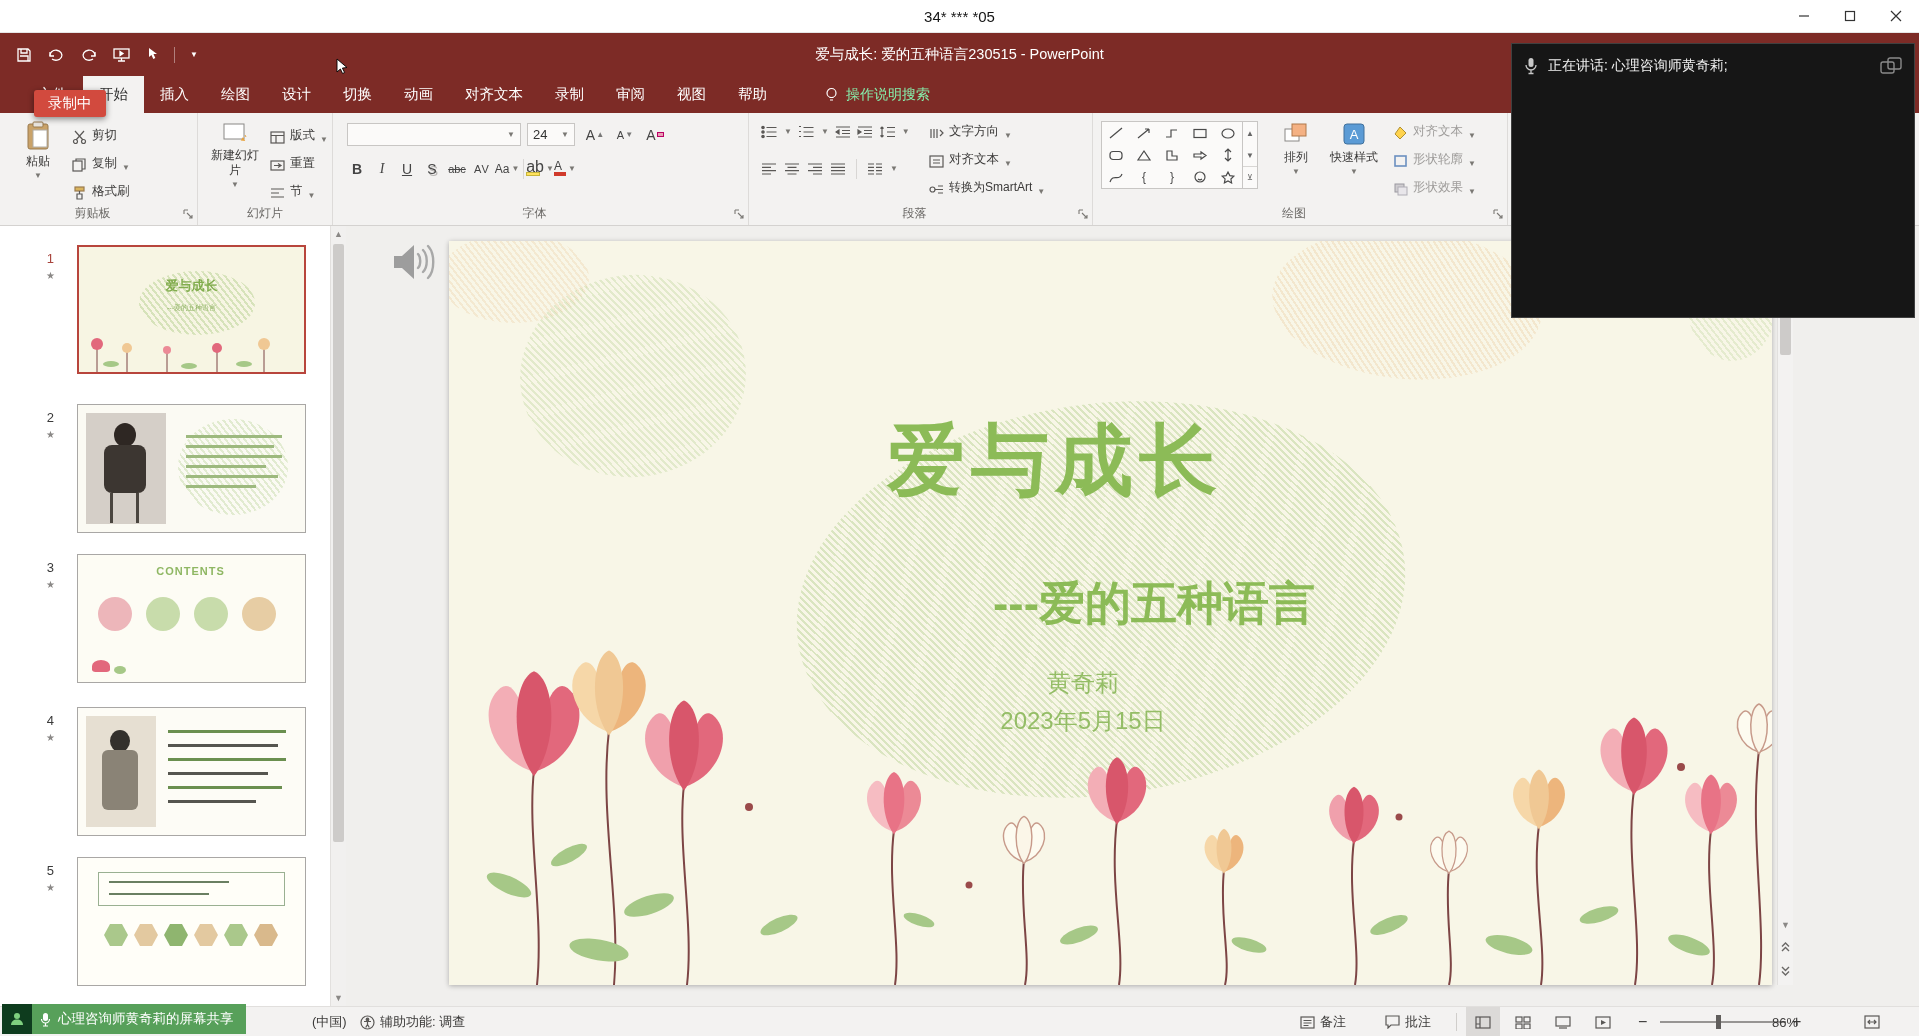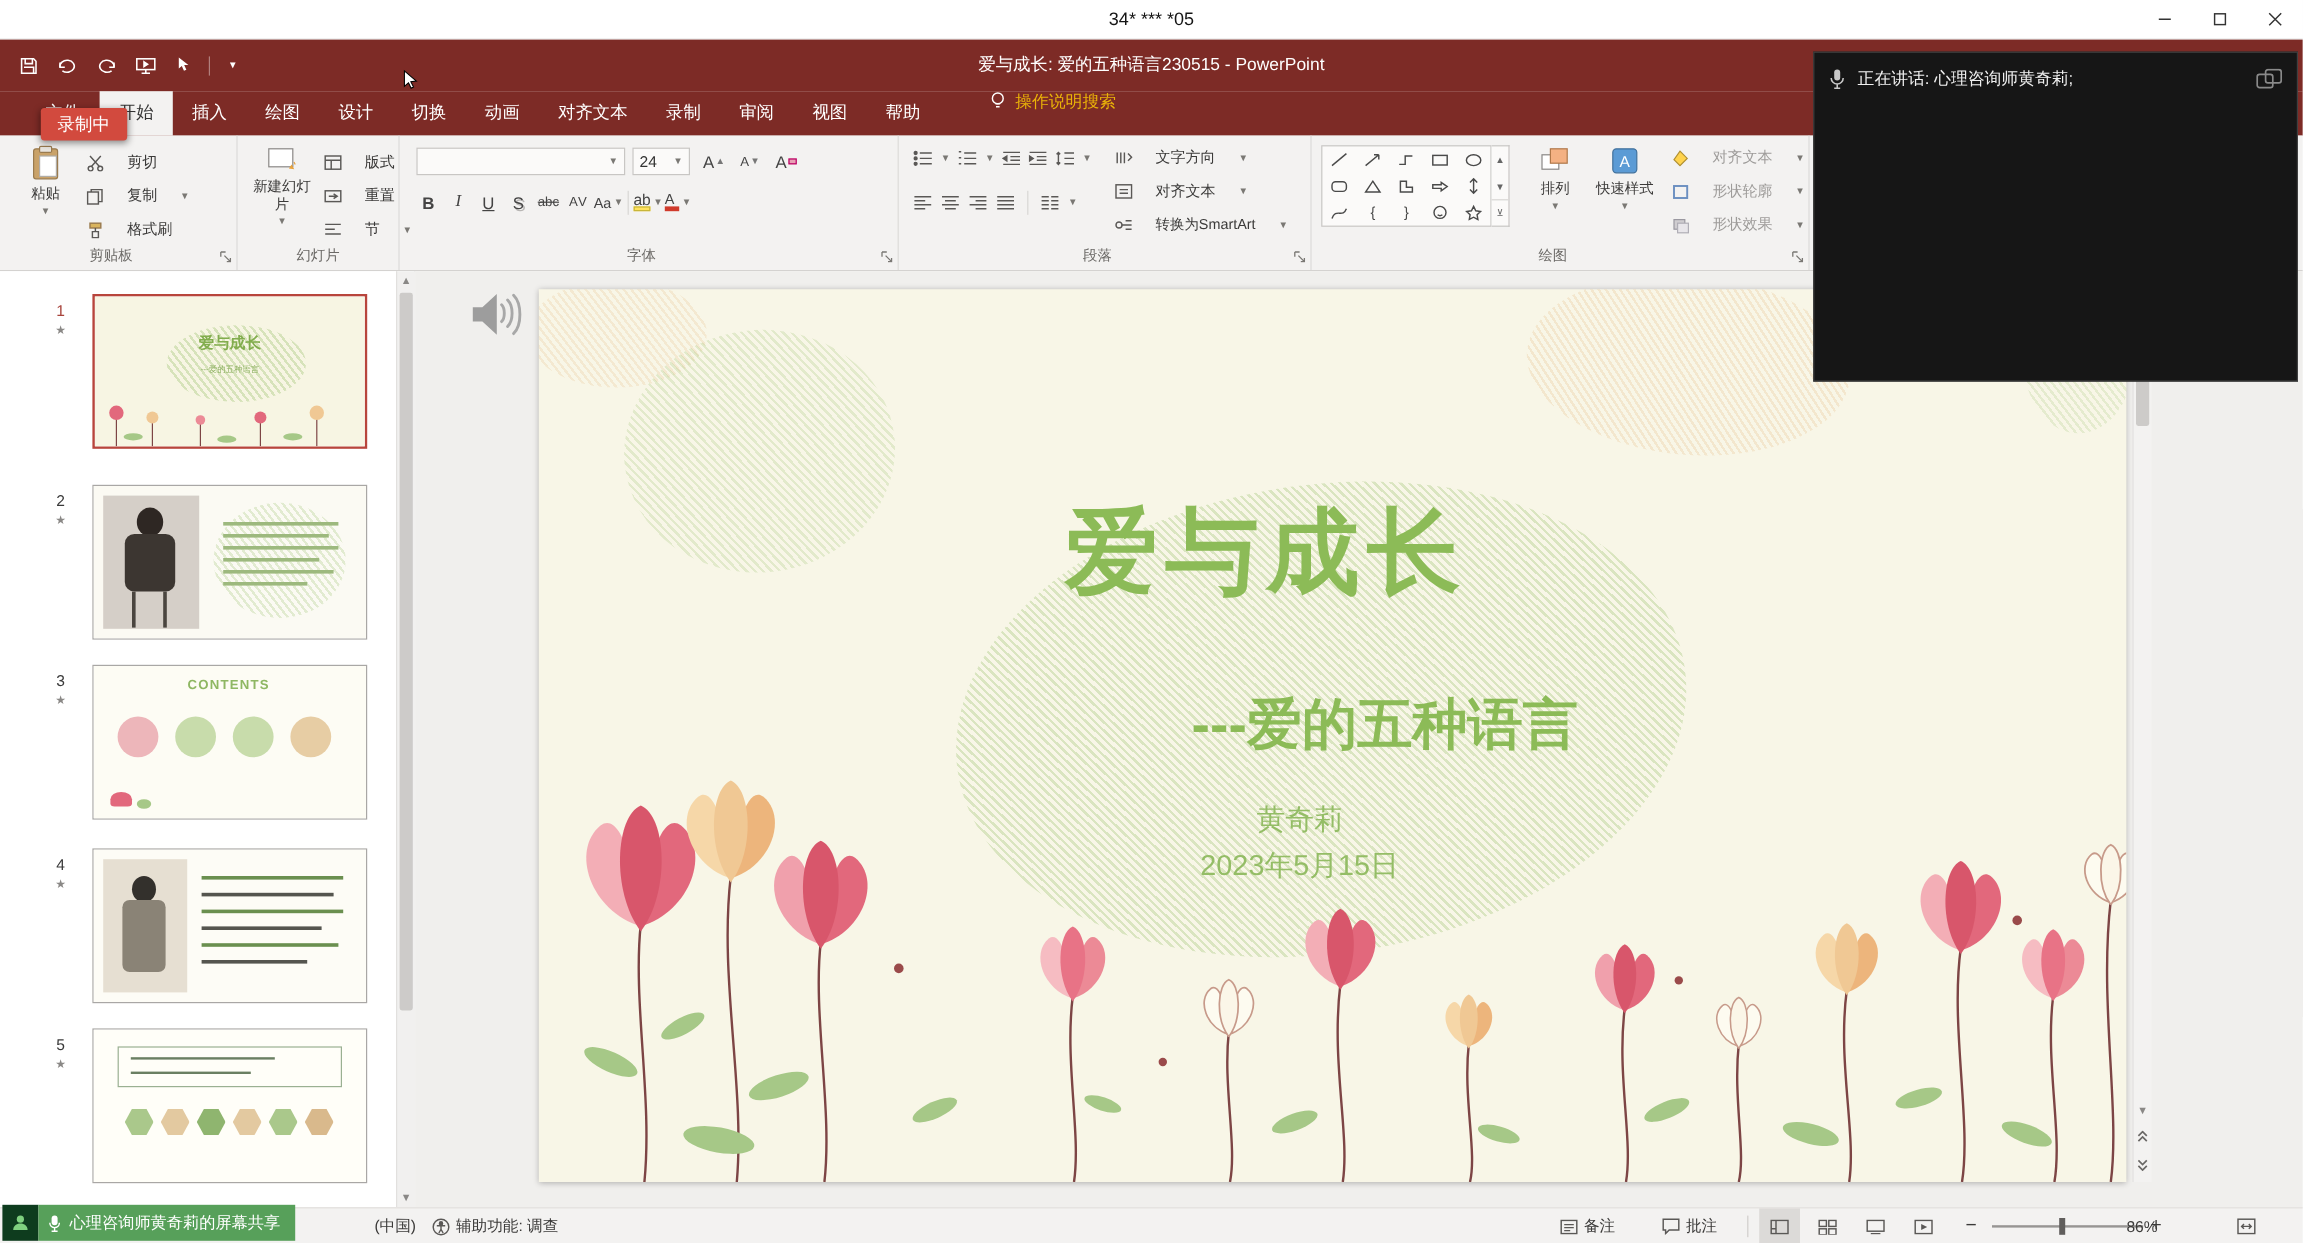--- a/index.html
+++ b/index.html
@@ -13,29 +13,29 @@
 .oscontrols{position:absolute;right:0;top:0;height:33px;display:flex}
 .osbtn{width:46px;height:32px;display:flex;align-items:center;justify-content:center}
 
 .pptbar{left:0;top:33px;width:1919px;height:43px;background:#7d2b26}
 .qat{position:absolute;left:16px;top:0;height:43px;display:flex;align-items:center;gap:15px;z-index:2}
 .ppttitle{position:absolute;left:0;right:0;top:0;height:43px;line-height:43px;text-align:center;color:#fff;font-size:14.5px}
 
 .tabrow{left:0;top:76px;width:1919px;height:37px;background:#7d2b26;display:flex;align-items:stretch;padding-left:22px}
 .tab{padding:0 16px;line-height:37px;color:#fff;font-size:14.5px;white-space:nowrap}
 .tab.active{background:#f3f2f1;color:#333}
-.tellme{display:flex;gap:8px;color:#eab308;font-size:14px;margin-left:42px;white-space:nowrap}
+.tellme{display:flex;align-items:center;gap:8px;color:#86efac;font-size:14px;margin-left:42px;white-space:nowrap}
 .recbadge{left:34px;top:90px;background:#d24a3e;color:#fff;font-size:14.5px;padding:4px 14px;border-radius:3px;box-shadow:0 2px 6px rgba(0,0,0,.45);z-index:60}
 
 .ribbon{left:0;top:113px;width:1919px;height:113px;background:#f3f2f1;border-bottom:1px solid #d4d2d0}
 .rgroup{position:absolute;top:0;height:112px;border-right:1px solid #dddbd9}
 .glabel{position:absolute;bottom:3px;left:0;right:12px;text-align:center;font-size:12px;color:#6b6966;white-space:nowrap}
 .launcher{position:absolute;right:4px;bottom:6px}
 .bigbtn{position:absolute;display:flex;flex-direction:column;align-items:center;gap:3px;font-size:12px;color:#3b3a39;text-align:center;line-height:1.25}
-.rbtn{position:absolute;display:flex;align-items:center;gap:19px;font-size:12.5px;color:#3b3a39;white-space:nowrap}
+.rbtn{position:absolute;display:flex;align-items:flex-end;gap:5px;font-size:12.5px;color:#3b3a39;white-space:nowrap}
 .dis{color:#9e9c9a}
 .caret{font-size:8px;color:#7a7874;line-height:1}
 .caretw{font-size:8px;color:#fff;line-height:1}
 .combo{position:absolute;background:#fbfaf9;border:1px solid #c8c6c4;height:23px;display:flex;align-items:center;justify-content:space-between;padding:0 5px;font-size:13px;color:#333}
 .fmt{width:24px;height:23px;display:flex;align-items:center;justify-content:center;font-size:14px;color:#444}
 .vsep{width:1px;height:20px;background:#d8d6d4;margin:0 3px}
 .gallery{position:absolute;background:#fbfaf9;border:1px solid #c8c6c4;display:flex;flex-wrap:wrap;align-content:flex-start}
 .gcell{width:28px;height:22px;display:flex;align-items:center;justify-content:center;color:#4a4a4a;font-size:13px}
 .garrows{position:absolute;width:15px;display:flex;flex-direction:column;border:1px solid #c8c6c4;border-left:none;background:#fbfaf9}
 .garrows div{height:22px;display:flex;align-items:center;justify-content:center;color:#666;font-size:8px}
@@ -279,21 +279,21 @@
       <div class="fmt" style="text-shadow:1.5px 1.5px 0 #b8b6b4">S</div>
       <div class="fmt" style="font-size:11px;text-decoration:line-through">abc</div>
       <div class="fmt" style="font-size:11px;letter-spacing:1px">AV</div>
       <div class="fmt" style="font-size:12px">
           <span>Aa</span>
           <span class="caret" style="margin-left:2px">▼</span>
         </div>
       <div class="vsep"></div>
       <div class="fmt">
           <span style="display:block">
-            <span style="display:block;font-size:13px;line-height:10px">ab</span>
+            <span style="display:block;font-size:16px;line-height:10px">ab</span>
             <span style="display:block;width:14px;height:4px;background:#ffe25e;border:1px solid #c8b63a"></span>
           </span>
           <span class="caret" style="margin-left:2px">▼</span>
         </div>
       <div class="fmt">
           <span style="display:block">
             <span style="display:block;font-size:12px;line-height:11px">A</span>
             <span style="display:block;width:12px;height:4px;background:#d03a2b"></span>
           </span>
           <span class="caret" style="margin-left:2px">▼</span>

